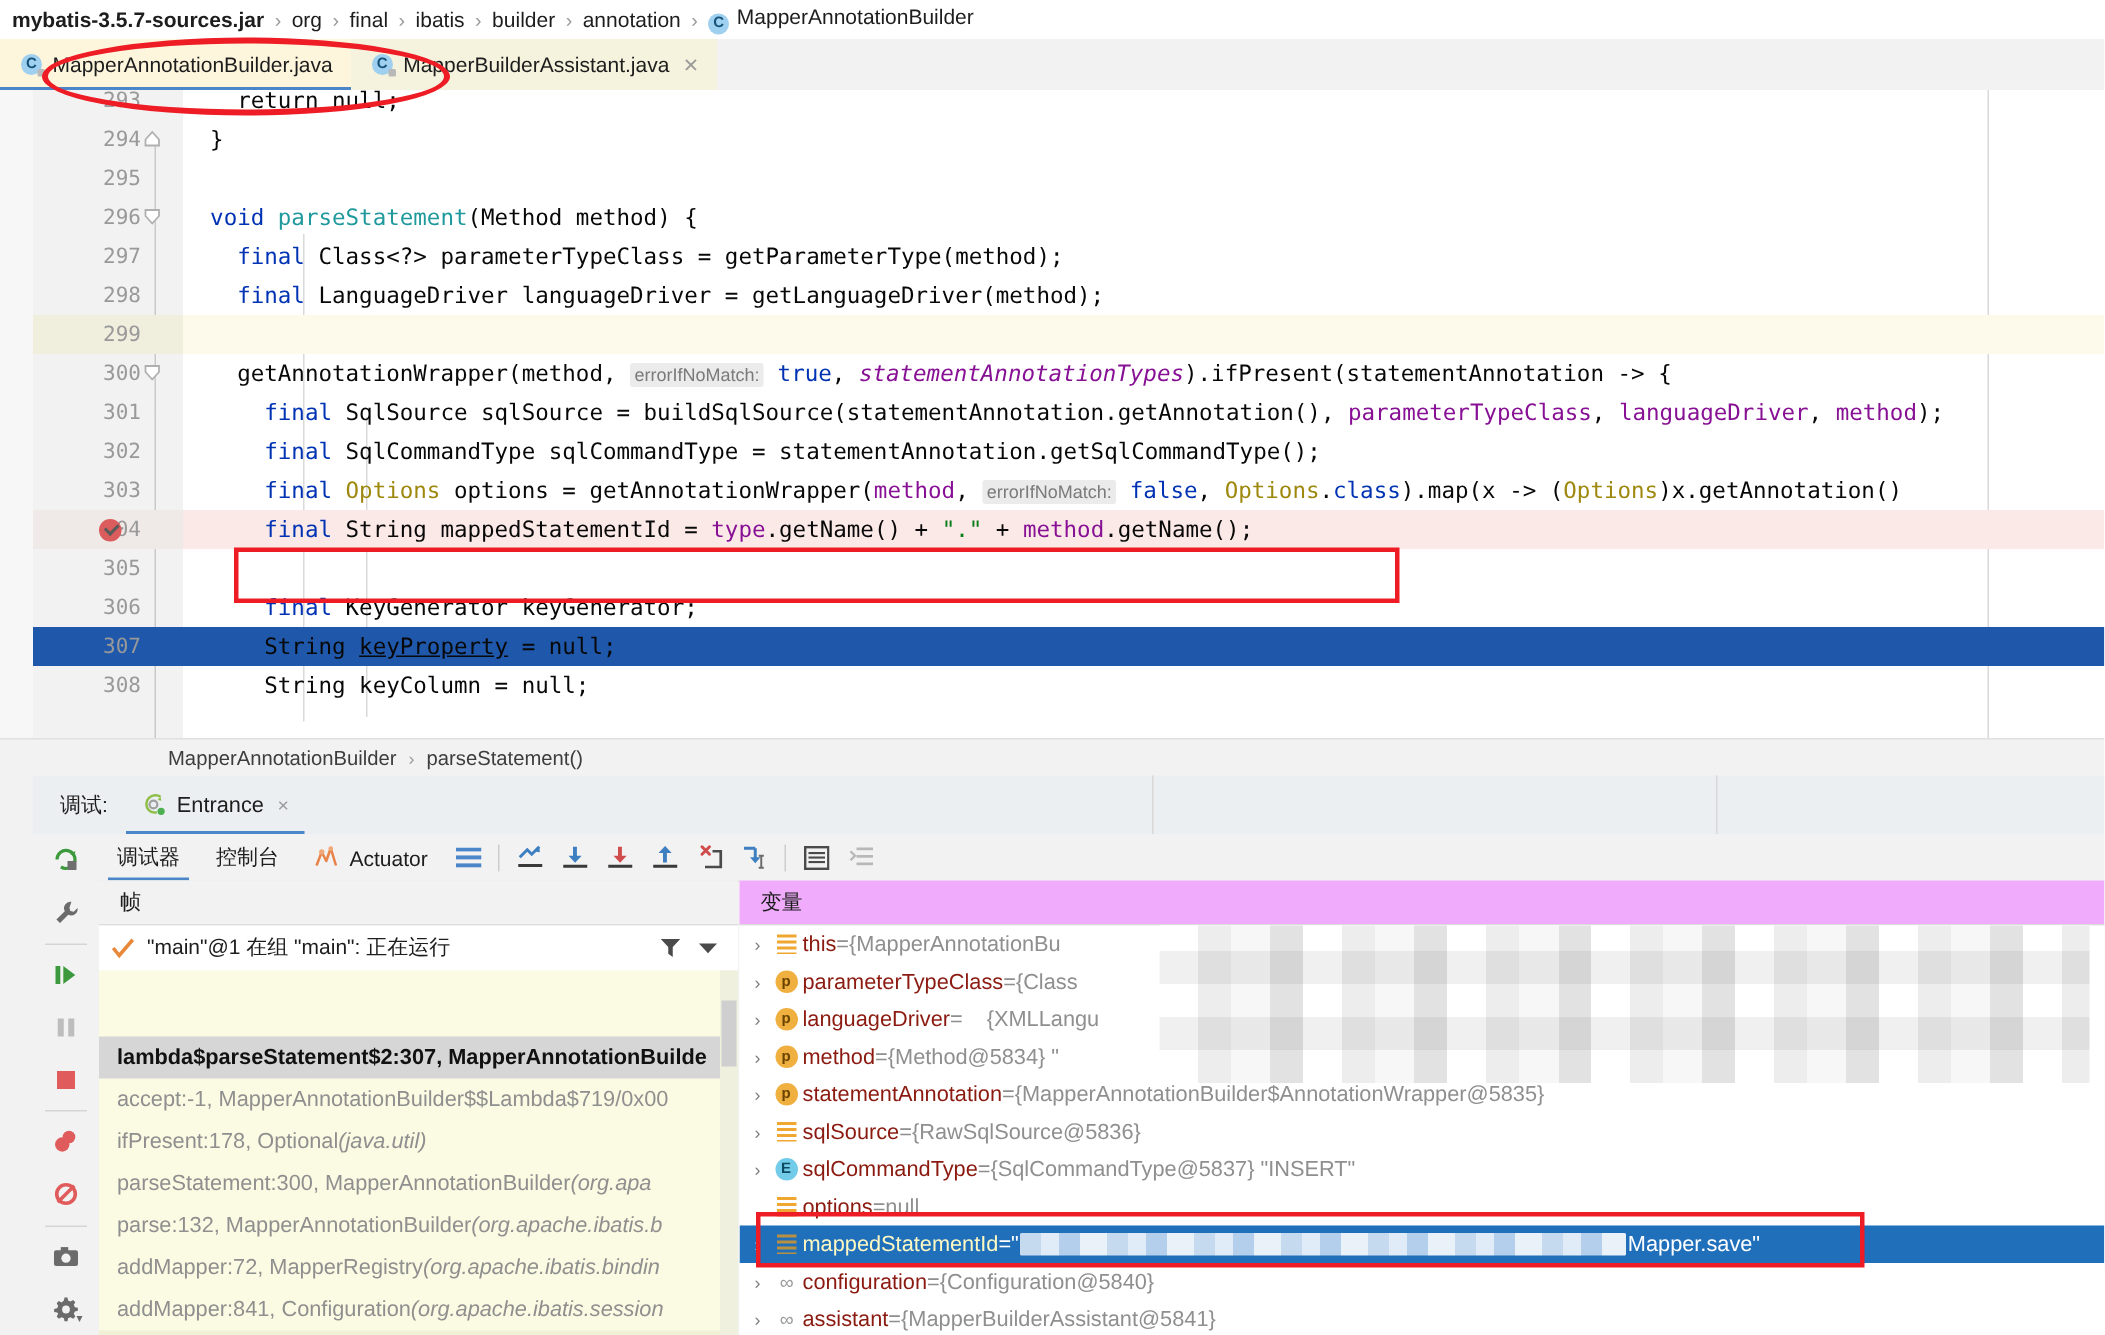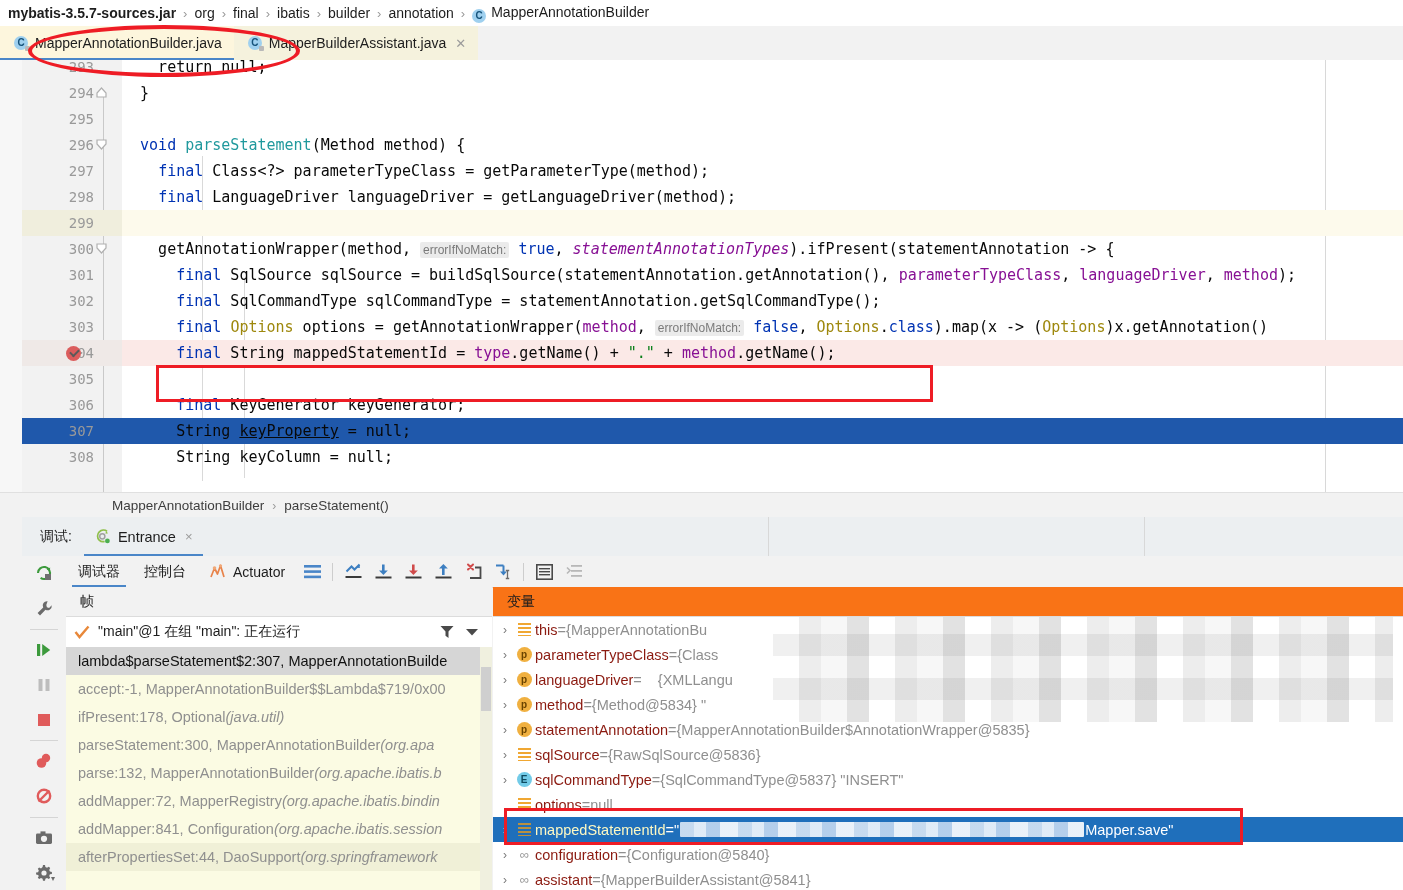--- a/index.html
+++ b/index.html
@@ -169,26 +169,26 @@
   .frames-thread{
     position:absolute;left:0;top:30px;width:426px;height:30px;background:#ffffff;
     display:flex;align-items:center;padding-left:8px;box-sizing:border-box;
     font-size:14px;color:#1d1d1d;
   }
   .frames-list{position:absolute;left:0;top:60px;width:426px;height:243px;background:#fbfbe3;overflow:hidden;}
   .frame-row{
     height:28px;display:flex;align-items:center;padding-left:12px;
     font-size:14.5px;color:#8f8f8f;white-space:nowrap;box-sizing:border-box;
   }
-  .frame-row.sel{background:#d6d6d6;color:#111;font-weight:normal;}
+  .frame-row.sel{background:#d6d6d6;color:#111;font-weight:bold;margin-top:44px;}
   .frame-row.last{background:#f0f0d7;}
   .frame-pkg{font-style:italic;}
 
   .vars-pane{position:absolute;left:493px;top:70px;width:910px;height:303px;background:#ffffff;}
-  .vars-head{position:absolute;left:0;top:0;width:910px;height:30px;padding-left:14px;box-sizing:border-box;background:#f97316;}
+  .vars-head{position:absolute;left:0;top:0;width:910px;height:30px;padding-left:14px;box-sizing:border-box;background:#f0abfc;}
   .vars-list{position:absolute;left:0;top:30px;width:910px;height:273px;background:#ffffff;overflow:hidden;}
   .var-row{
     height:25px;display:flex;align-items:center;white-space:nowrap;
     font-size:14.5px;color:#1d1d1d;padding-left:4px;box-sizing:border-box;
   }
   .var-row.sel{background:#1f6fbb;color:#fff;}
   .chev{width:16px;text-align:center;color:#7a7a7a;font-size:12px;flex:none;}
   .var-row.sel .chev{color:#fff;}
   .vicon{width:22px;flex:none;display:flex;align-items:center;justify-content:center;}
   .ic-field{

